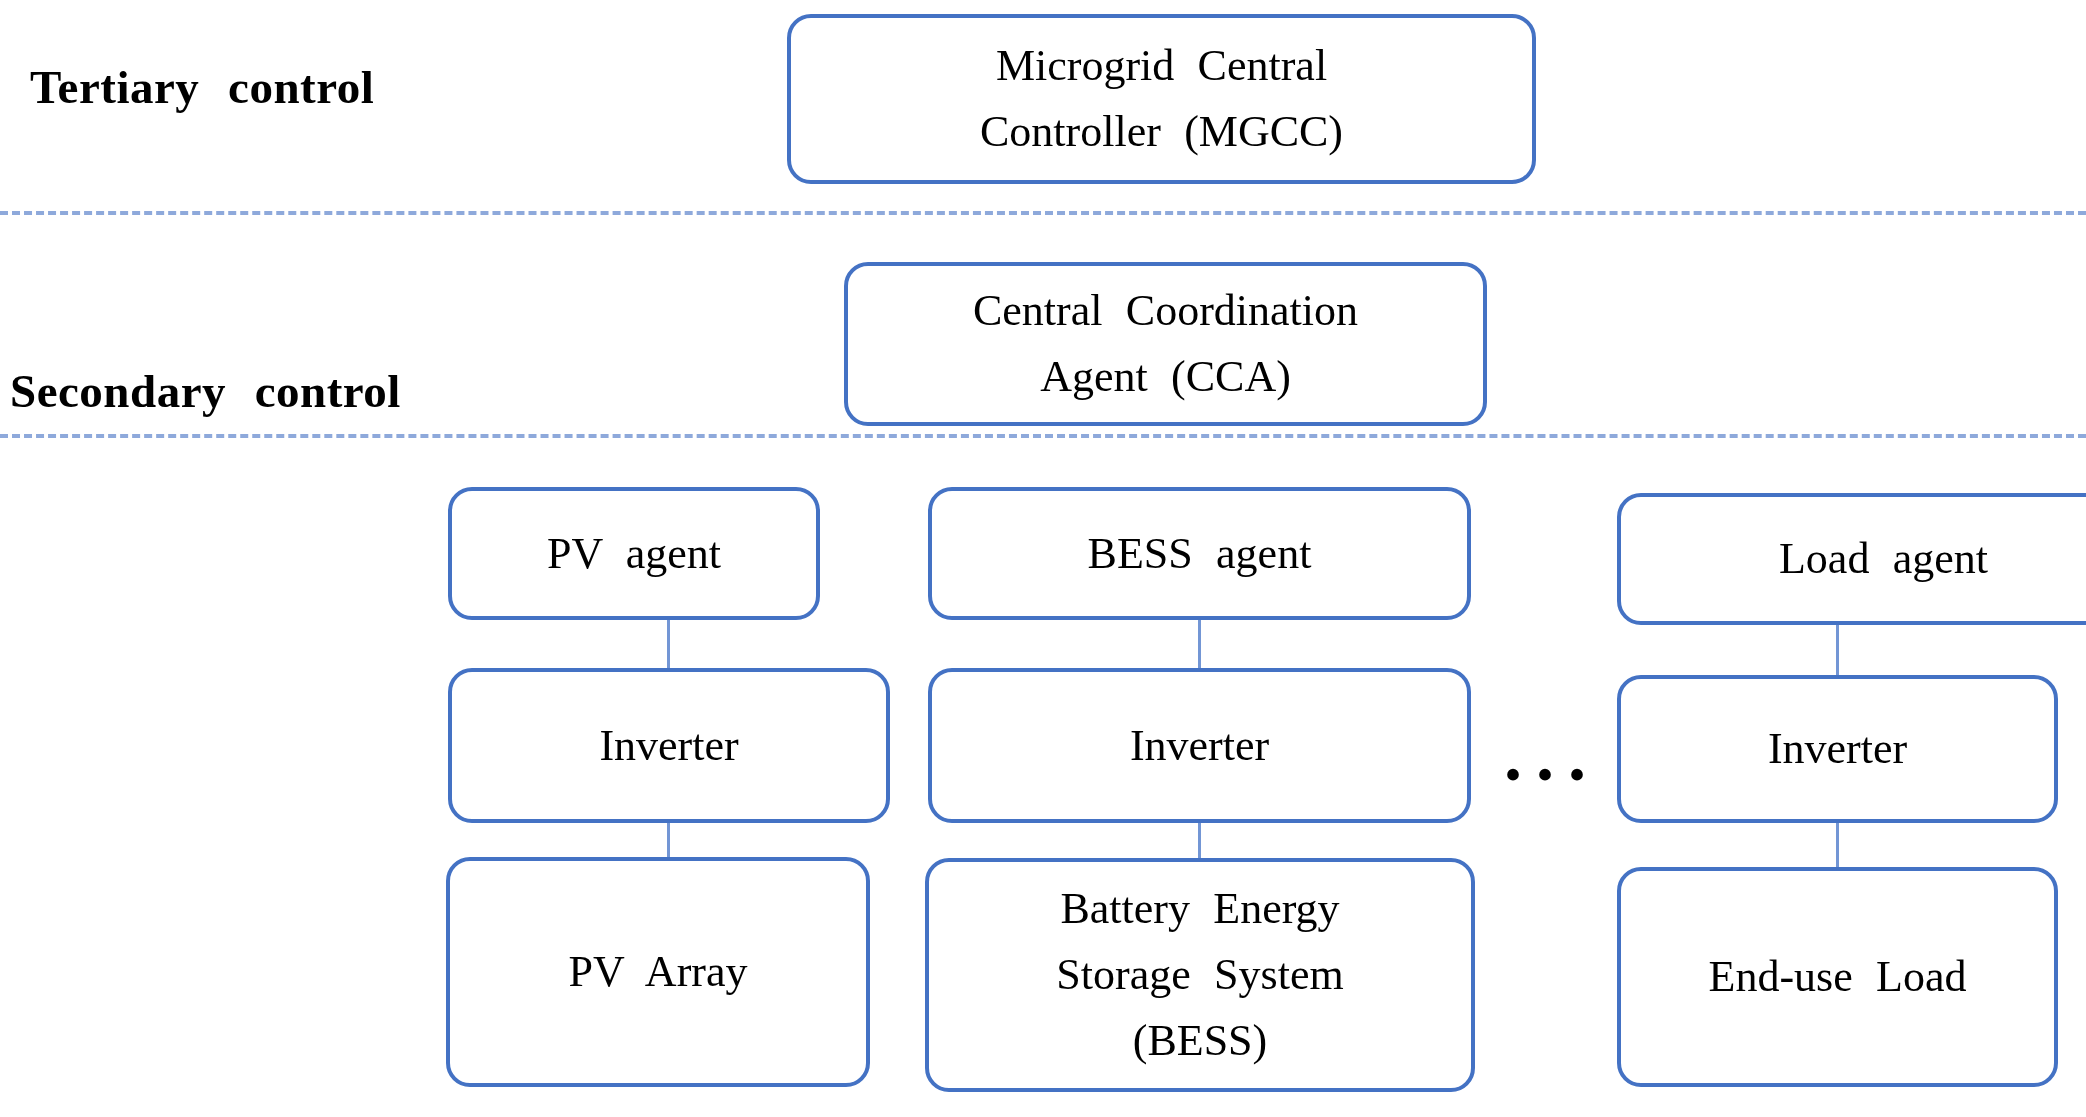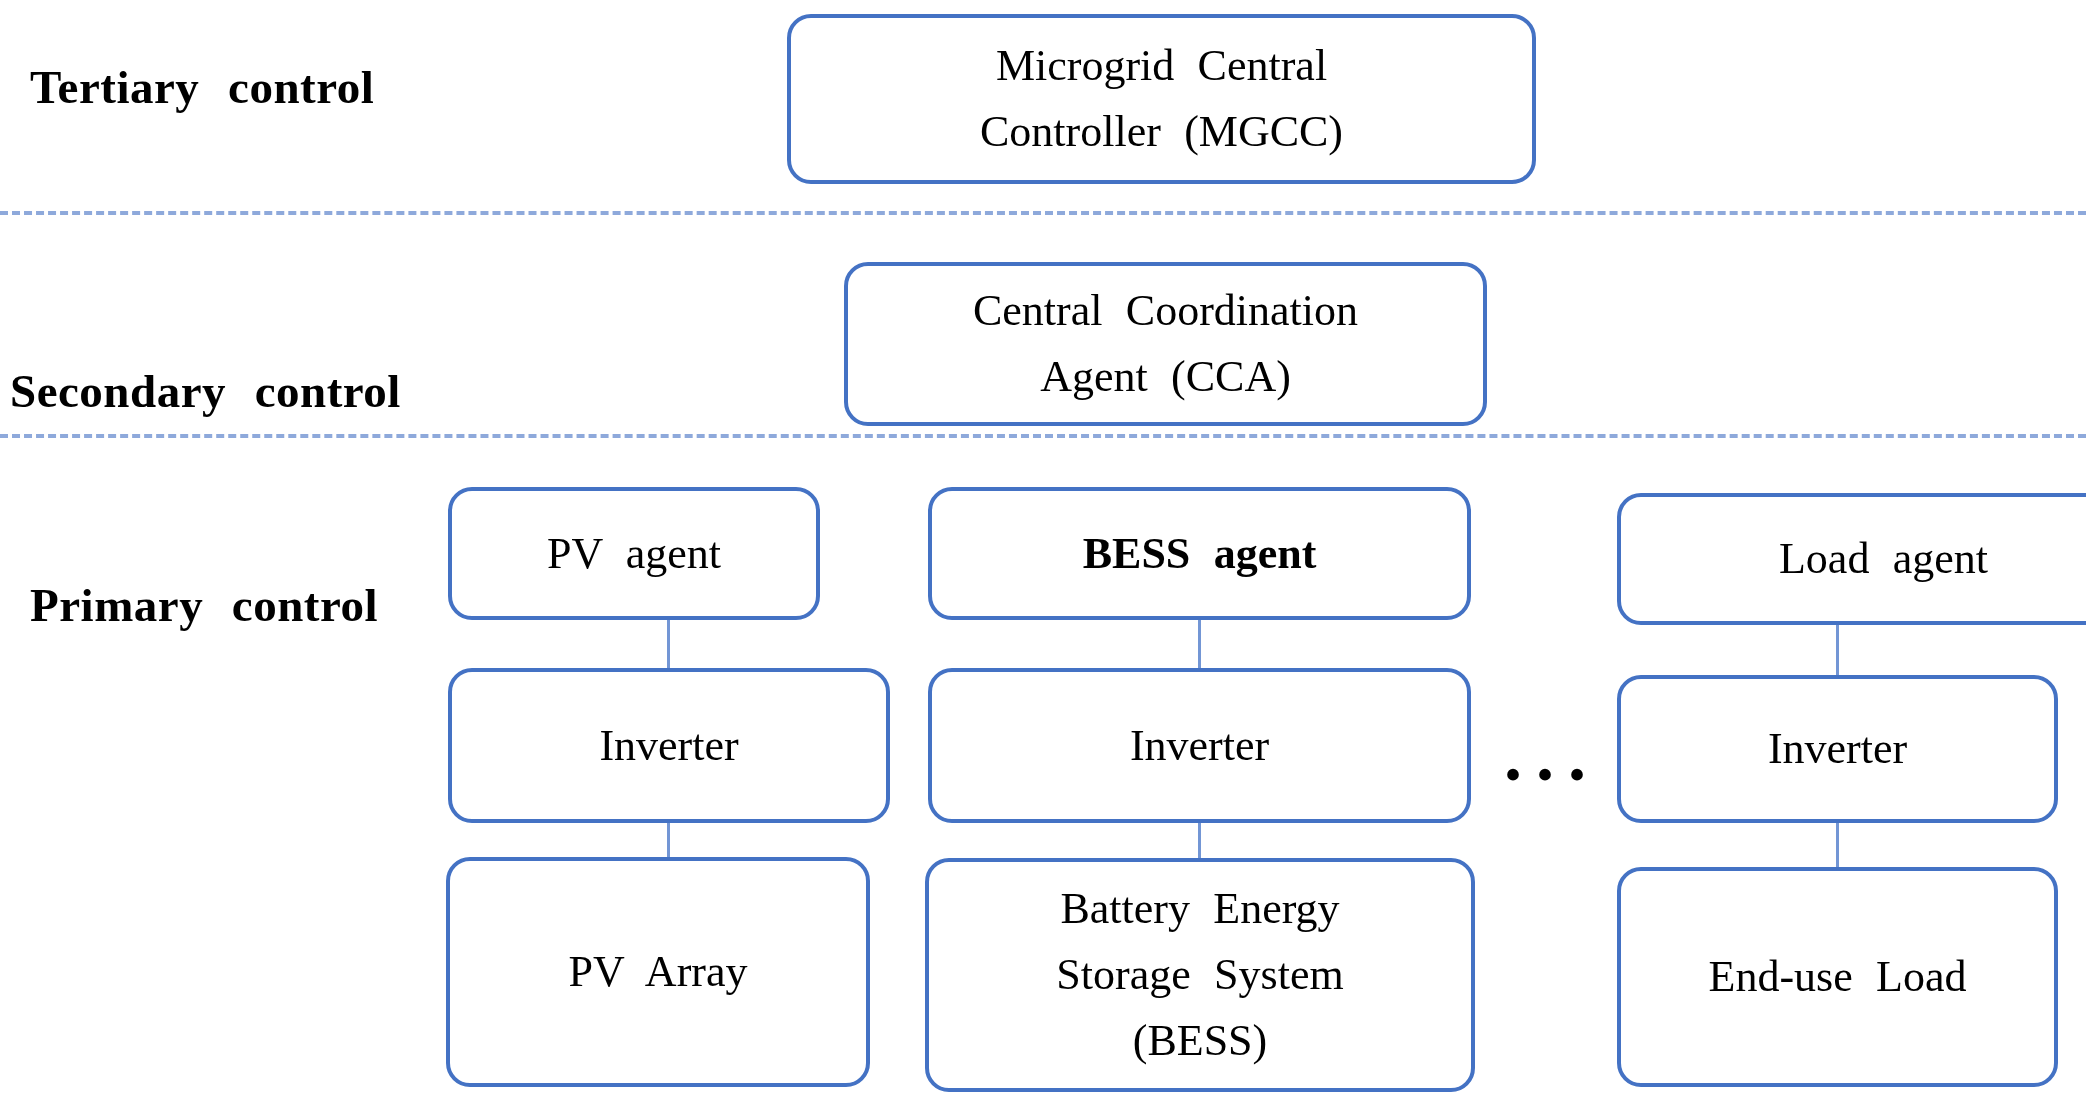--- a/index.html
+++ b/index.html
@@ -64,39 +64,38 @@
     white-space: nowrap;
   }
 </style>
 </head>
 <body>
 
 <div class="canvas">
 
   <div class="tier-label" style="left:30px; top:60px;">Tertiary control</div>
   <div class="tier-label" style="left:10px; top:320px;margin-top:44px;">Secondary control</div>
-  <div class="tier-label" style="left:30px; top:578px;">Primary control</div>
 
   <div class="divider" style="top:211px;"></div>
   <div class="divider" style="top:434px;"></div>
 
   <div class="node" style="left:787px; top:14px; width:749px; height:170px;">
     <span>Microgrid Central
 Controller (MGCC)</span>
   </div>
 
   <div class="node" style="left:844px; top:242px; width:643px; height:164px;margin-top:20px;">
     <span>Central Coordination
 Agent (CCA)</span>
   </div>
 
   <div class="node" style="left:448px; top:487px; width:372px; height:133px;">
     <span>PV agent</span>
   </div>
-  <div class="node" style="left:928px; top:487px; width:543px; height:133px;font-weight:bold;">
+  <div class="node" style="left:928px; top:487px; width:543px; height:133px;">
     <span>BESS agent</span>
   </div>
   <div class="node" style="left:1617px; top:493px; width:533px; height:132px;">
     <span>Load agent</span>
   </div>
 
   <div class="node" style="left:448px; top:668px; width:442px; height:155px;">
     <span>Inverter</span>
   </div>
   <div class="node" style="left:928px; top:668px; width:543px; height:155px;">

